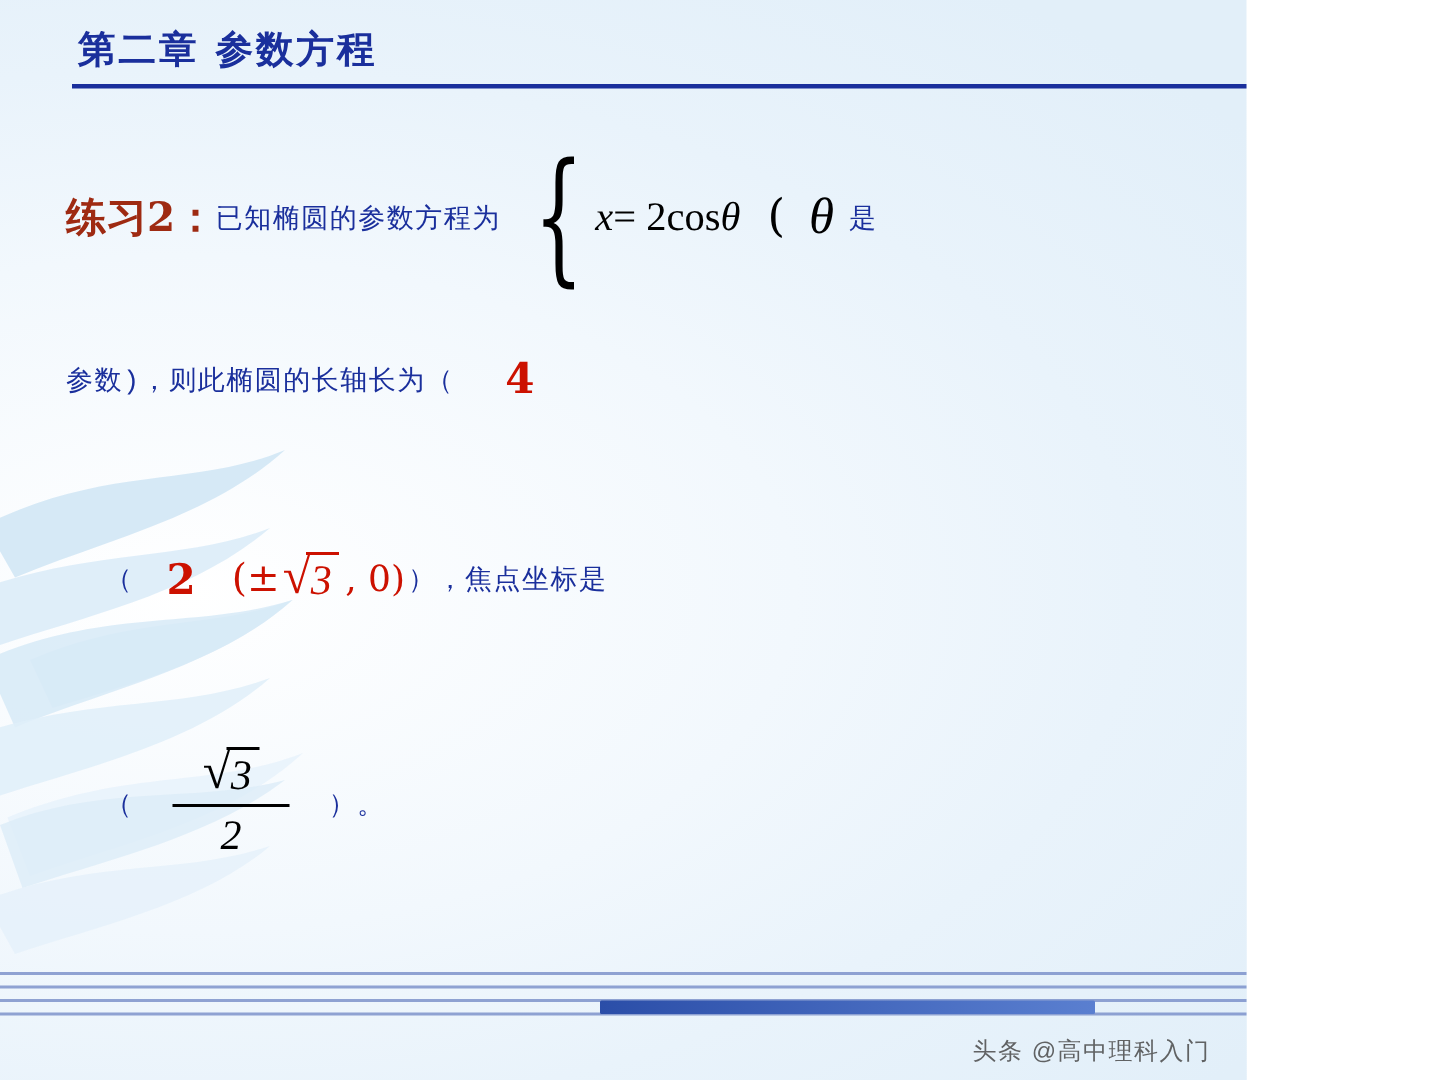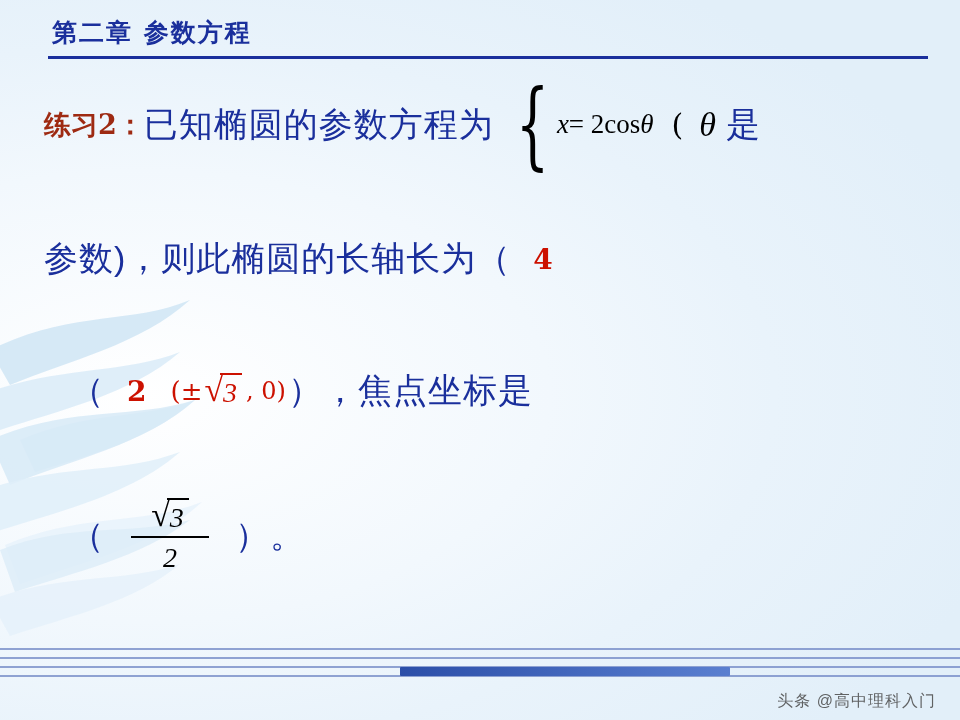--- a/index.html
+++ b/index.html
@@ -7,21 +7,21 @@
     padding: 0;
   }
   body {
     width: 960px;
     height: 720px;
     overflow: hidden;
     font-family: "Liberation Serif", serif;
   }
   .slide {
     position: relative;
-    width: 960px;
+    width: 831px;
     height: 720px;
     background:
       radial-gradient(ellipse 900px 500px at 15% 55%, #ffffff 0%, #f2f8fd 45%, #e9f3fb 70%, #e2eff9 100%),
       linear-gradient(to bottom, #ffffff 0%, #f4f9fd 30%, #e8f2fb 70%, #dfeef8 100%);
     overflow: hidden;
   }
   
   .deco {
     position: absolute;
     pointer-events: none;
@@ -43,29 +43,29 @@
     position: absolute;
     left: 48px;
     top: 56px;
     width: 880px;
     height: 3px;
     background: #1a2f9c;
   }
 
   .body-text {
     color: #1a2f9c;
-    font-family: Liberation Sans, sans-serif;
-    font-size: 34px;
+    font-family: Liberation Mono, monospace;
+    font-size: 18px;
     letter-spacing: 1px;
   }
 
   .line1 {
     position: absolute;
     left: 44px;
-    top: 90px;
+    top: 110px;
     display: flex;
     align-items: center;
     white-space: nowrap;
   }
   .lbl-red {
     color: #9e2a12;
     font-weight: bold;
     font-family: "DejaVu Serif", serif;
     font-size: 27px;
   }
@@ -113,20 +113,21 @@
     margin: 0 10px 0 14px;
   }
 
   .line2 {
     position: absolute;
     left: 44px;
     top: 236px;
     display: flex;
     align-items: center;
     white-space: nowrap;
+    gap: 12px;
   }
   .line3 {
     position: absolute;
     left: 70px;
     top: 368px;
     display: flex;
     align-items: center;
     white-space: nowrap;
   }
   .line4 {

